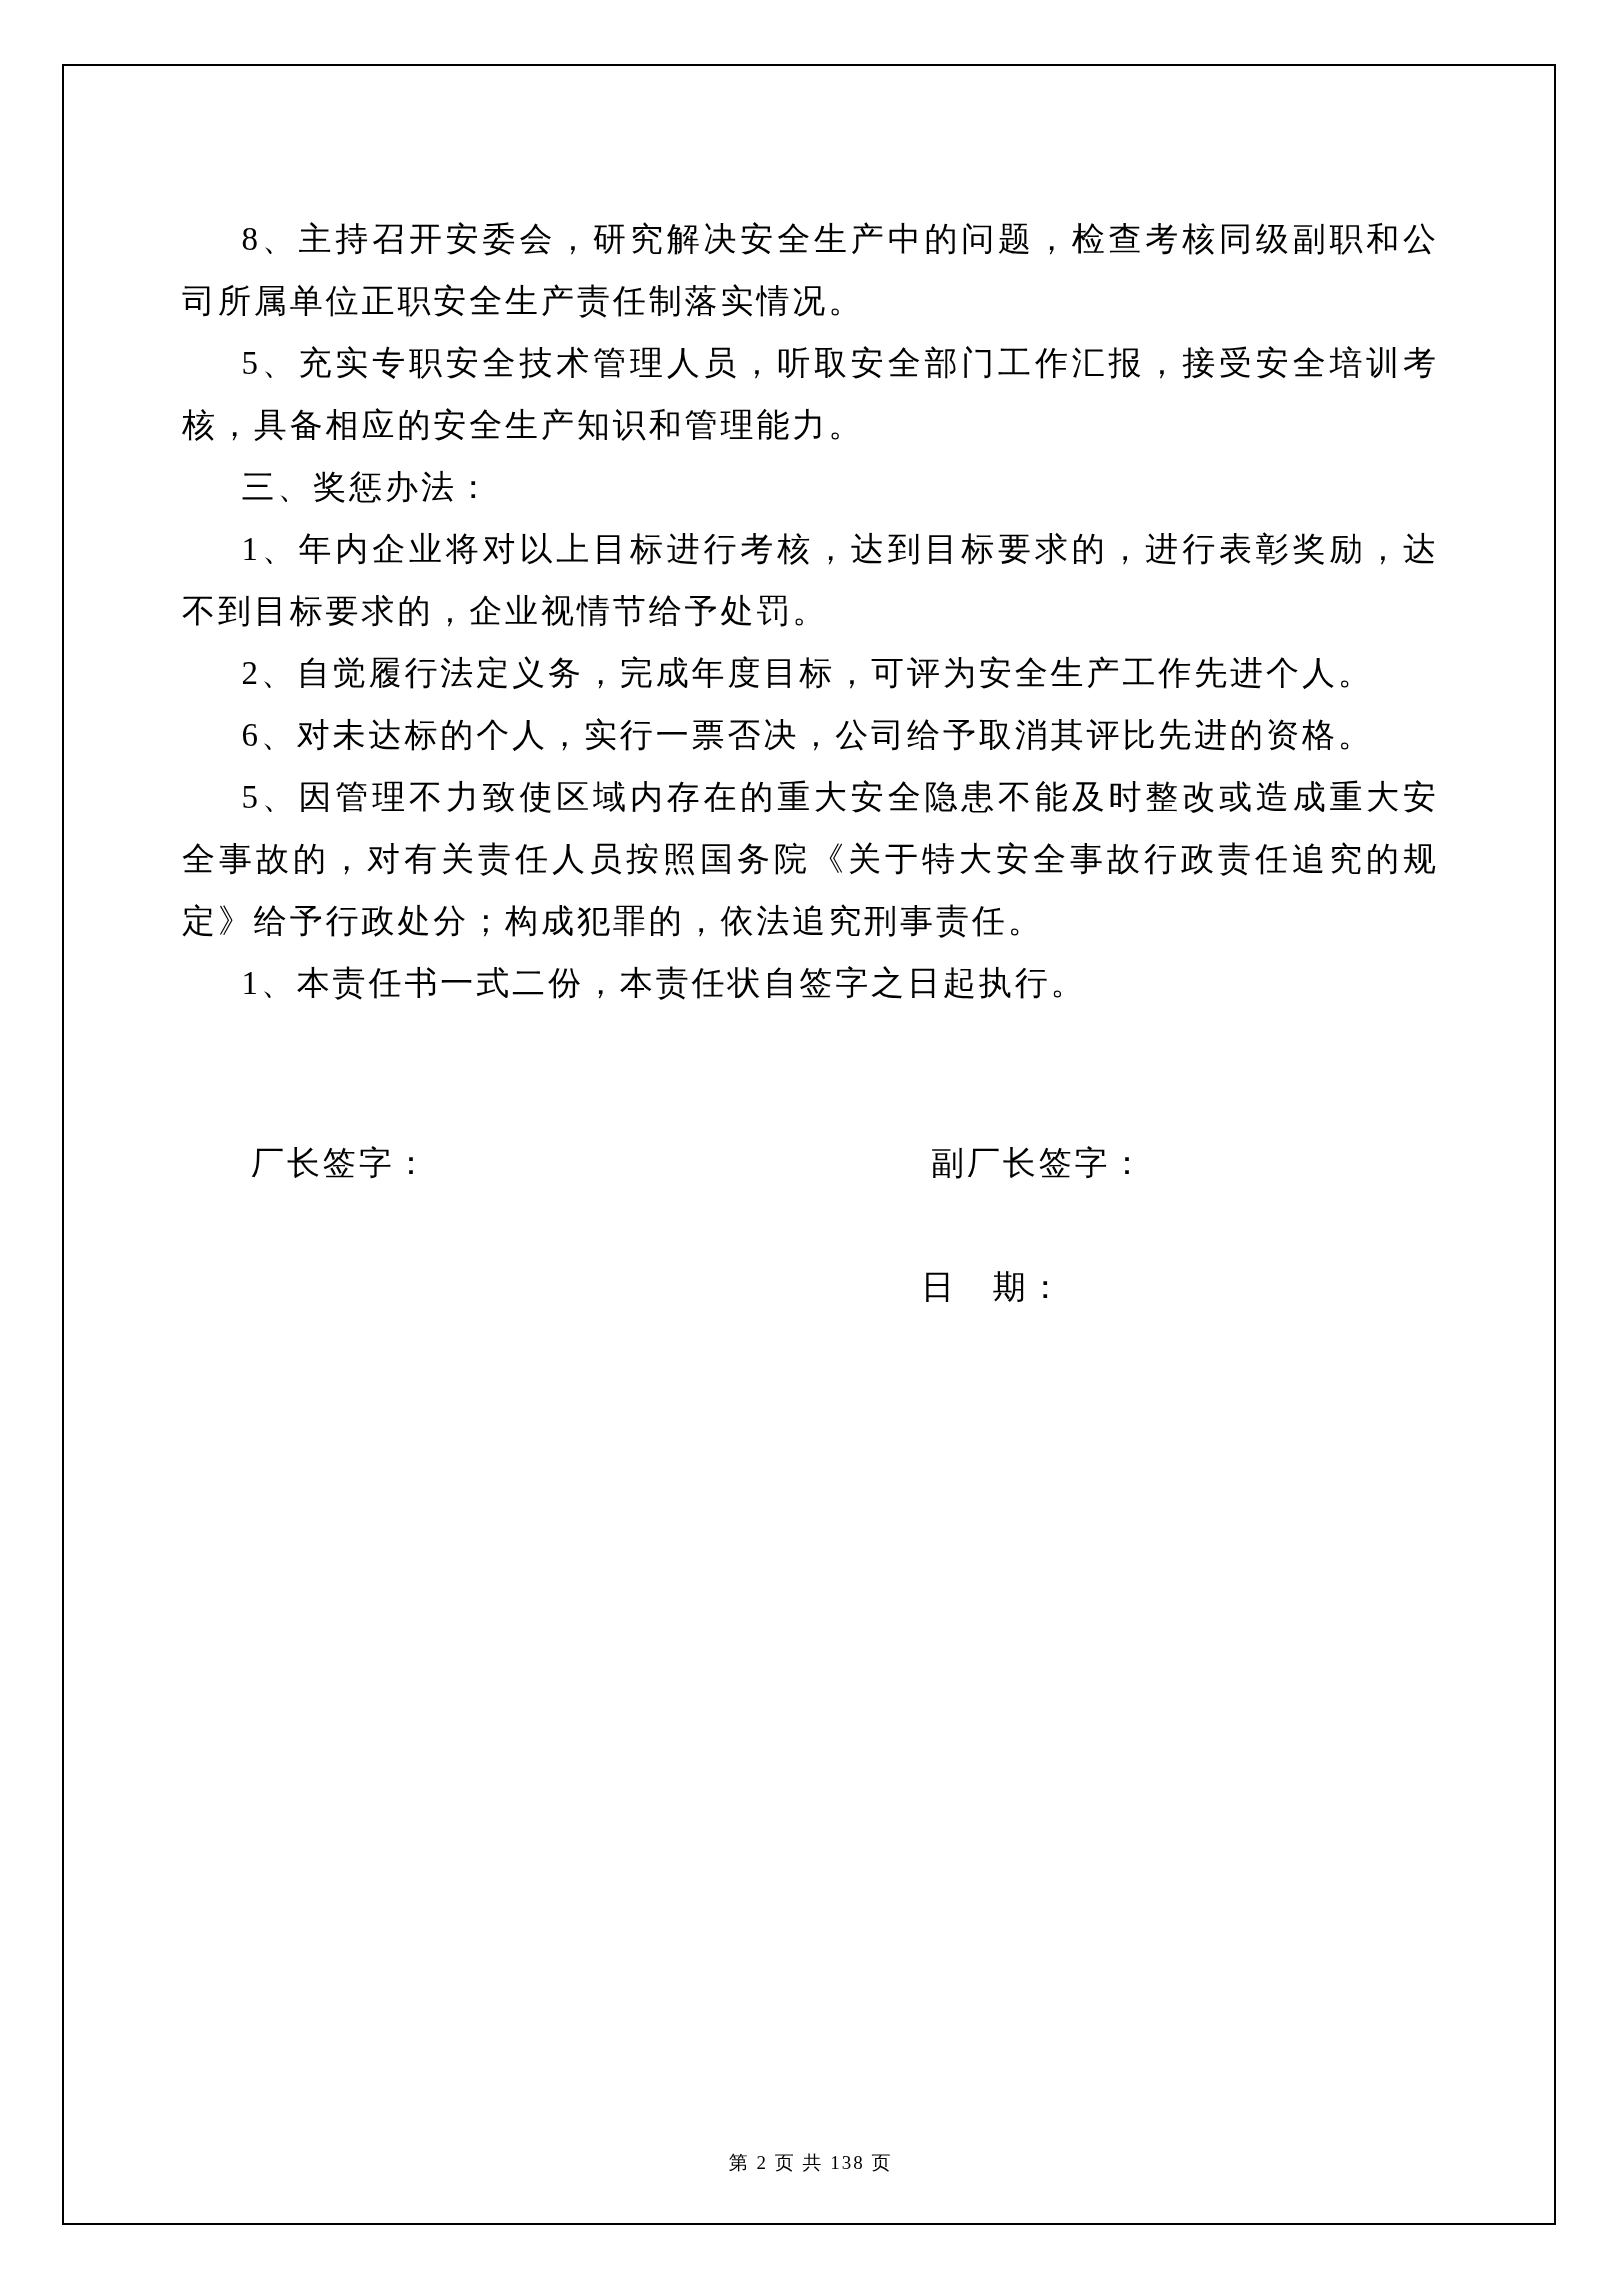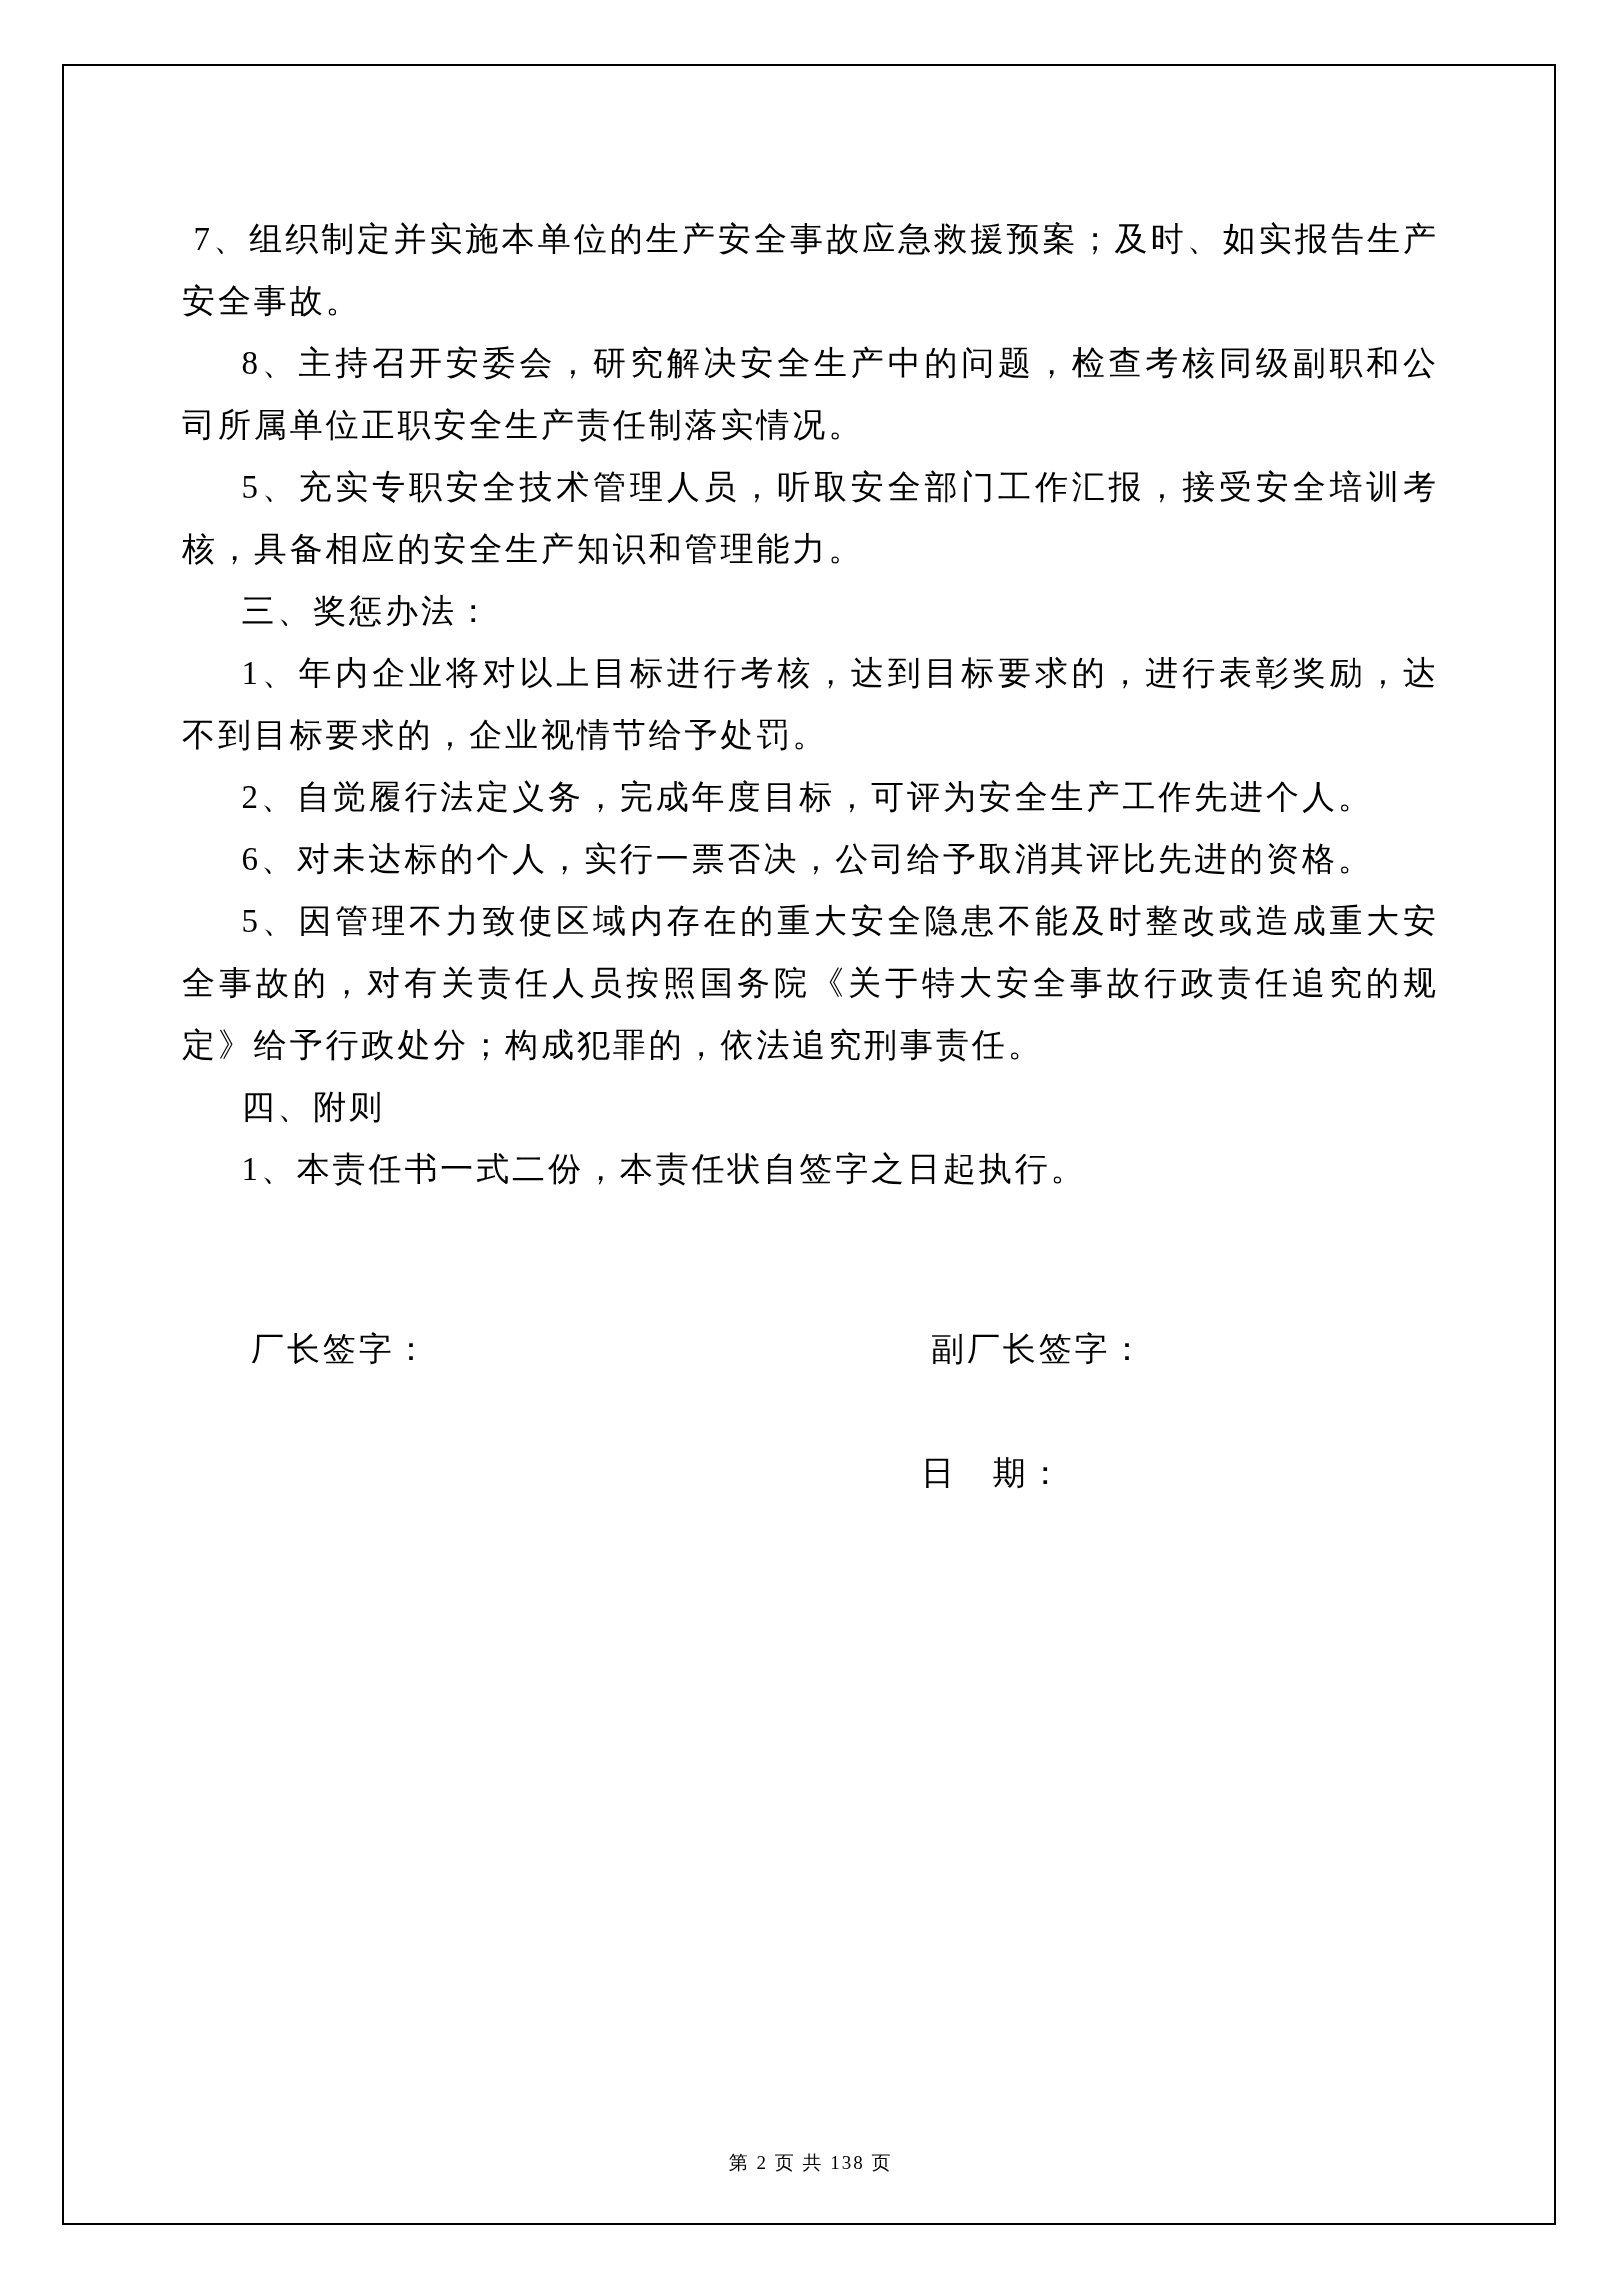--- a/index.html
+++ b/index.html
@@ -69,29 +69,27 @@
     letter-spacing: 2px;
   }
 </style>
 </head>
 <body>
 
 <div class="page">
   <div class="border-frame"></div>
 
   <div class="content">
-    <p class="para indent-sm">7、组织制定并实施本单位的生产安全事故应急救援预案；及时、如实报告生产安全事故。</p>
     <p class="para">8、主持召开安委会，研究解决安全生产中的问题，检查考核同级副职和公司所属单位正职安全生产责任制落实情况。</p>
     <p class="para">5、充实专职安全技术管理人员，听取安全部门工作汇报，接受安全培训考核，具备相应的安全生产知识和管理能力。</p>
     <p class="para">三、奖惩办法：</p>
     <p class="para">1、年内企业将对以上目标进行考核，达到目标要求的，进行表彰奖励，达不到目标要求的，企业视情节给予处罚。</p>
     <p class="para">2、自觉履行法定义务，完成年度目标，可评为安全生产工作先进个人。</p>
     <p class="para">6、对未达标的个人，实行一票否决，公司给予取消其评比先进的资格。</p>
     <p class="para">5、因管理不力致使区域内存在的重大安全隐患不能及时整改或造成重大安全事故的，对有关责任人员按照国务院《关于特大安全事故行政责任追究的规定》给予行政处分；构成犯罪的，依法追究刑事责任。</p>
-    <p class="para">四、附则</p>
     <p class="para">1、本责任书一式二份，本责任状自签字之日起执行。</p>
 
     <div class="sig-row">
       <span class="sig sig-left">厂长签字：</span>
       <span class="sig sig-right">副厂长签字：</span>
     </div>
     <div class="sig-row date-row">
       <span class="sig sig-date">日　期：</span>
     </div>
   </div>

